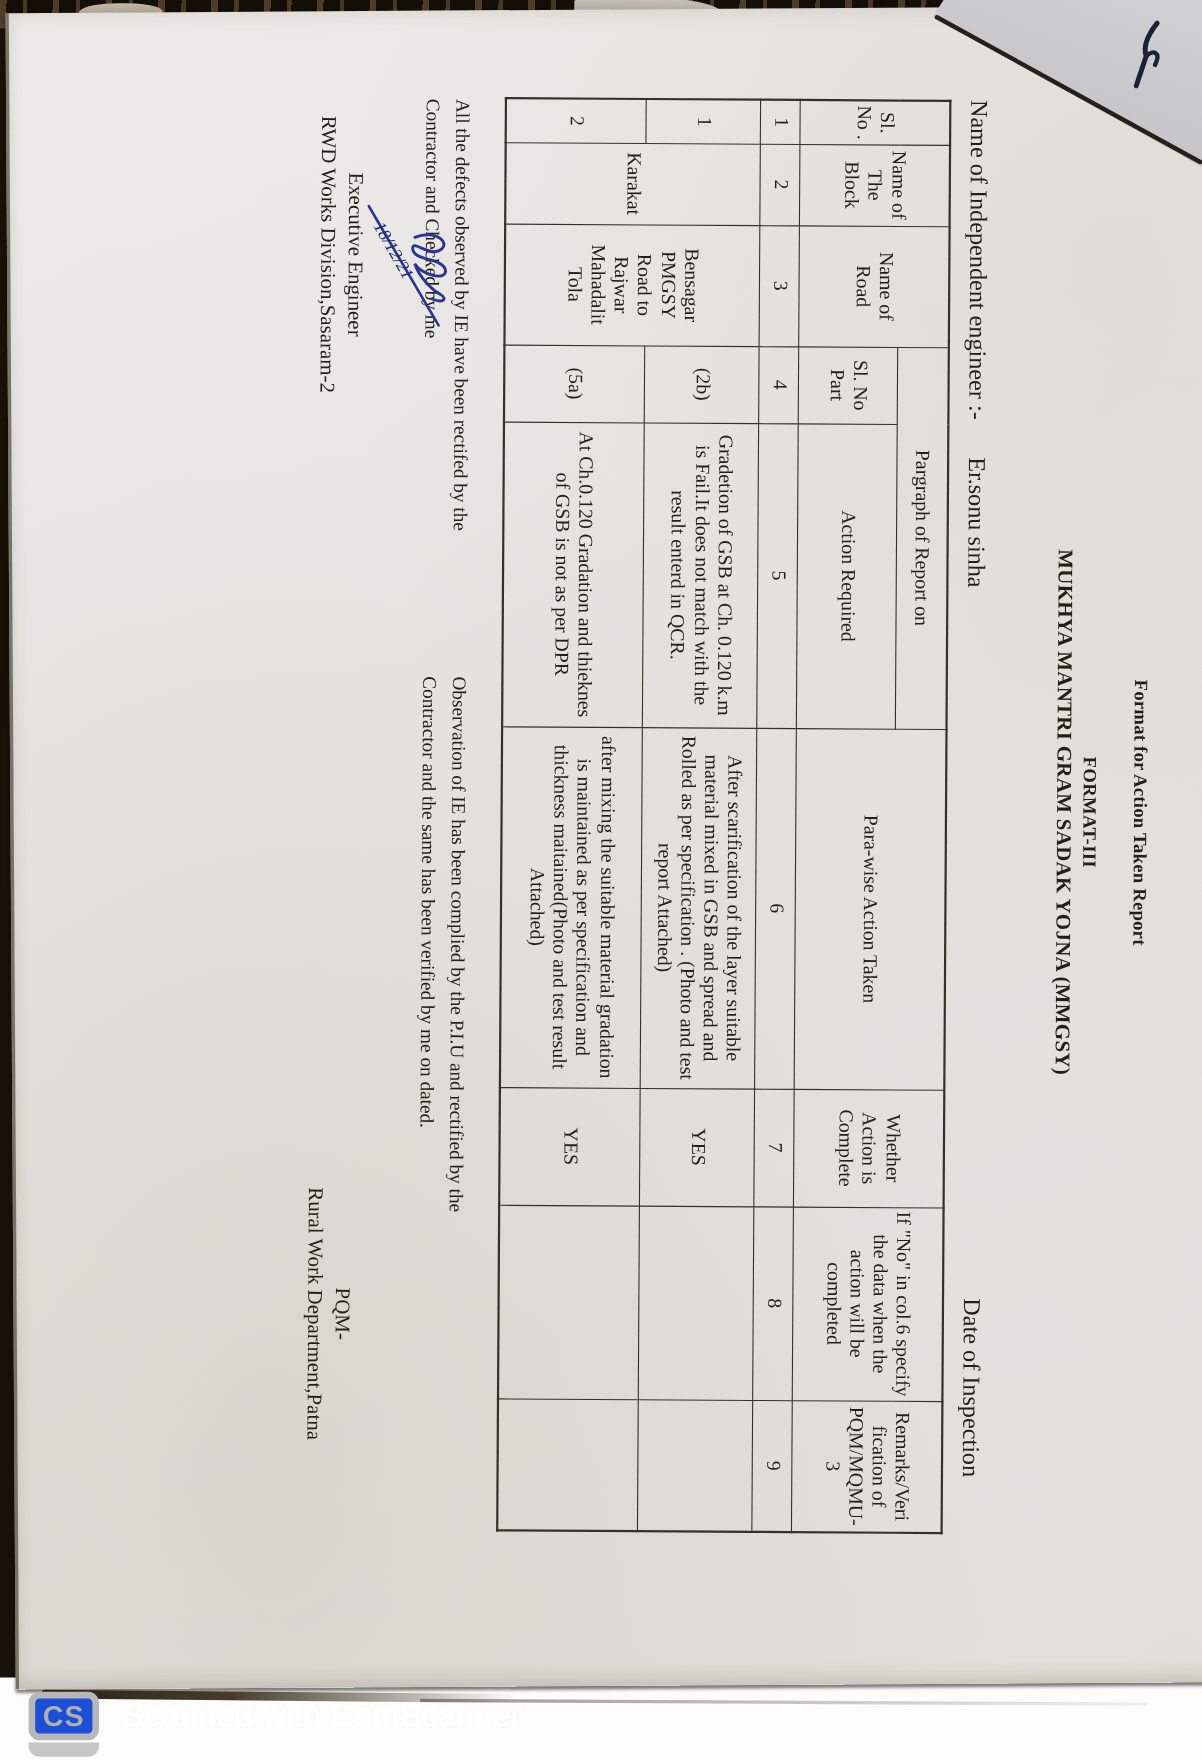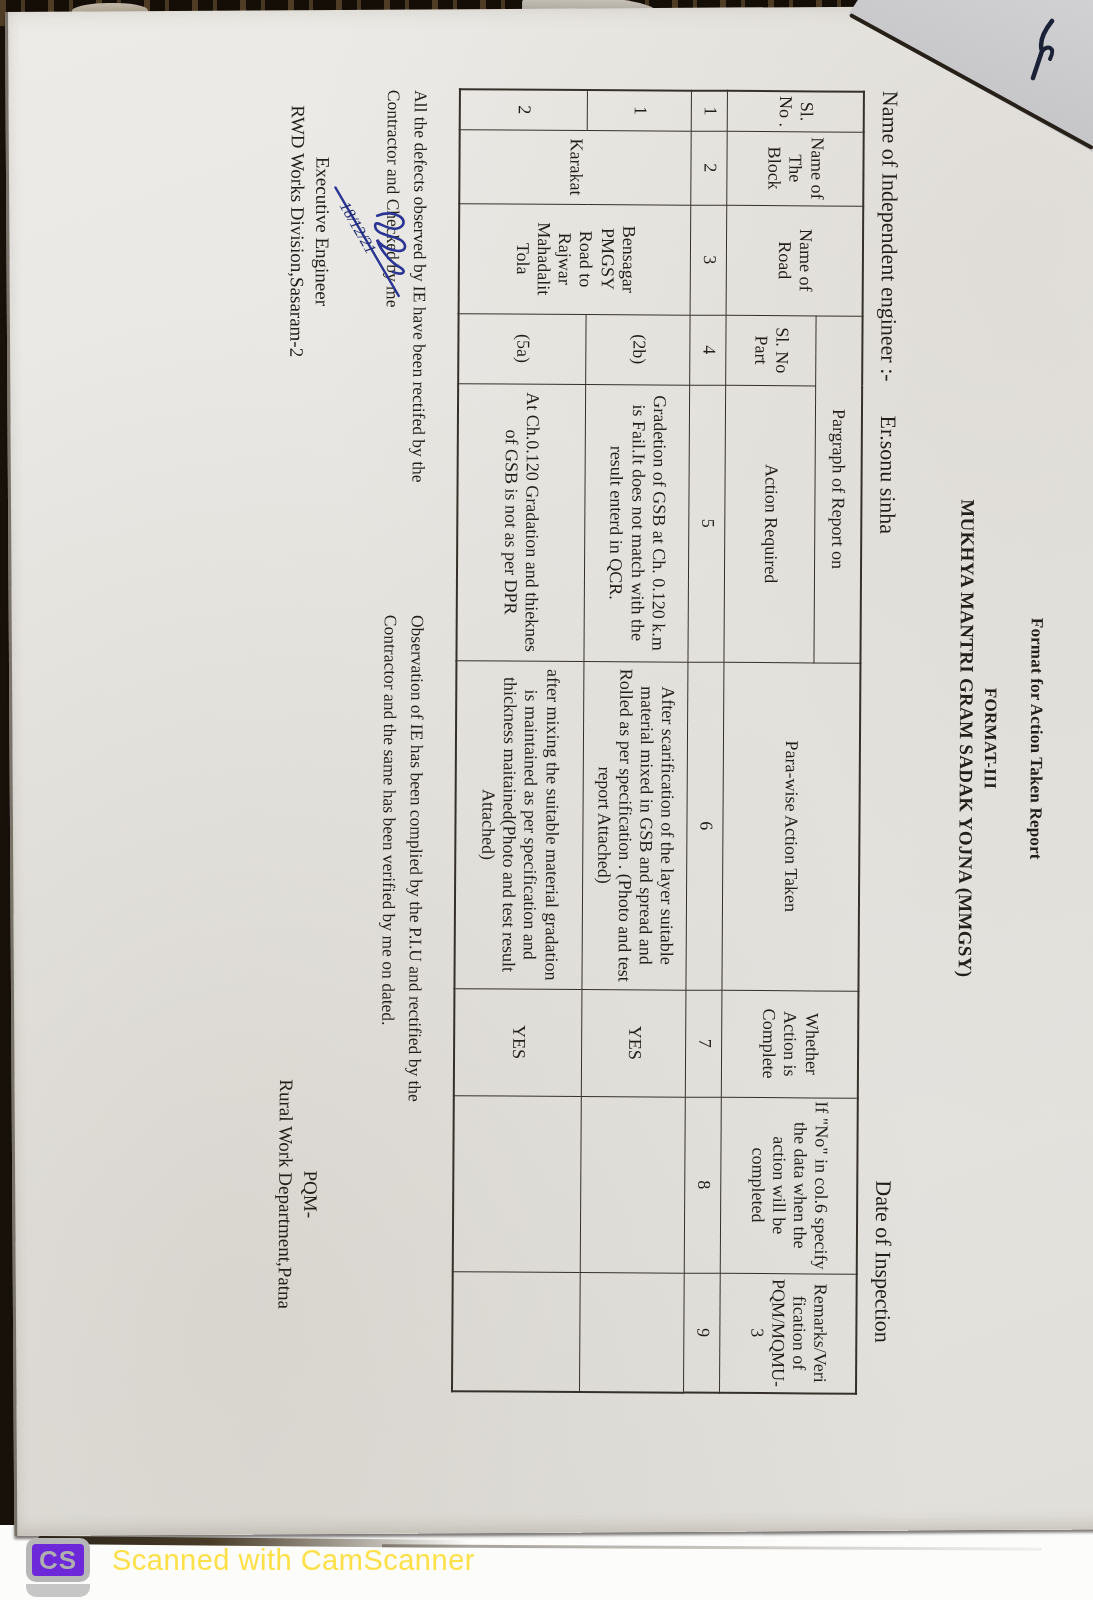--- a/index.html
+++ b/index.html
@@ -65,26 +65,26 @@
   .note-line2{margin-top:6px;}
 
   .sig-left{position:absolute;left:12px;top:742px;width:280px;text-align:center;font-size:19px;}
   .sig-left .org{margin-top:3px;}
   .sig-svg{position:absolute;left:92px;top:648px;width:175px;height:100px;}
   .sig-right{position:absolute;left:985px;top:748px;width:260px;text-align:center;font-size:19px;}
   .sig-right .org{margin-top:3px;}
 
   
   .cs-badge{position:absolute;left:26px;top:1538px;z-index:3;width:66px;}
-  .cs-box{width:52px;height:32px;border:6px solid #b7b7b7;border-radius:10px;background:#6d28d9;
+  .cs-box{width:52px;height:32px;border:6px solid #b7b7b7;border-radius:10px;background:#1d4ed8;
     display:flex;align-items:center;justify-content:center;
     font-family:"Liberation Sans",sans-serif;font-weight:bold;font-size:26px;color:#afafaf;letter-spacing:1px;}
   .cs-tab{width:64px;height:13px;background:#c6c6c6;border-radius:0 0 10px 10px;margin-top:2px;}
   .cs-text{position:absolute;left:112px;top:1544px;z-index:3;
-    font-family:"Liberation Sans","DejaVu Sans",sans-serif;font-size:29px;color:#fde047;letter-spacing:.5px;}
+    font-family:"Liberation Sans","DejaVu Sans",sans-serif;font-size:29px;color:#ffffff;letter-spacing:.5px;}
 </style>
 </head>
 <body>
 
 <div class="stage">
 
   <div class="top-dark"></div>
   <div class="white-strip"></div>
   <div class="torn-1"></div>
   <div class="torn-2"></div>

